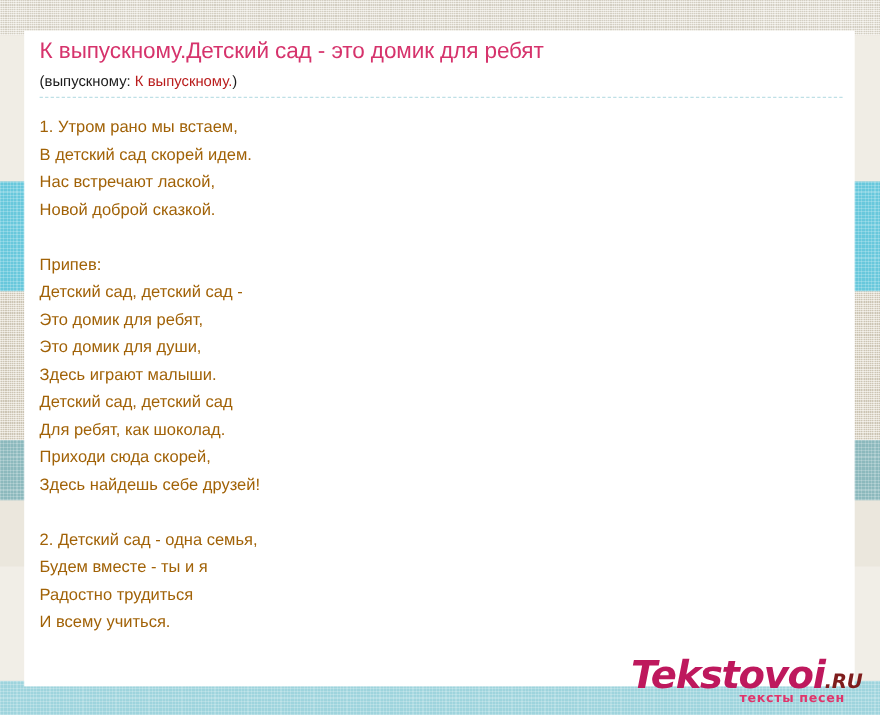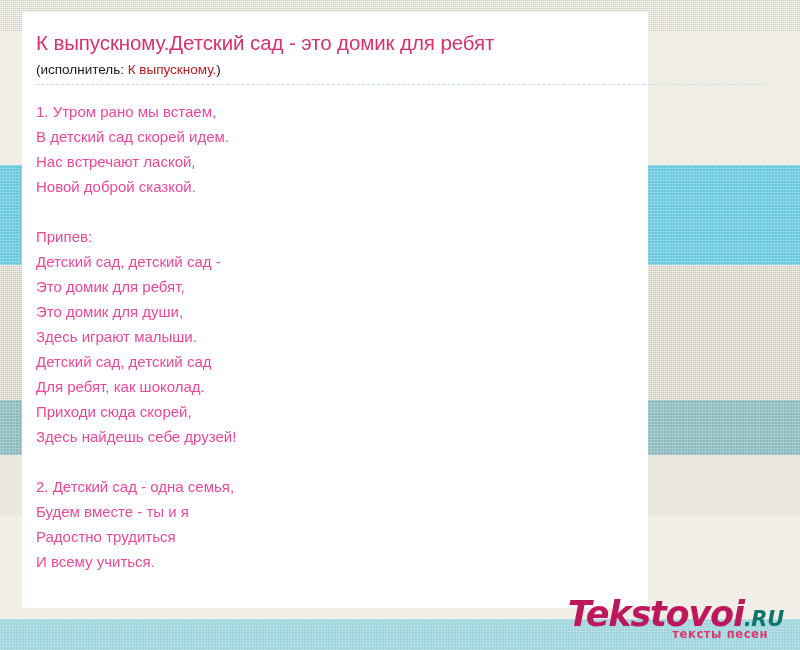--- a/index.html
+++ b/index.html
@@ -43,26 +43,26 @@
     inset: 0;
     background-image:
       repeating-linear-gradient(0deg, rgba(255,255,255,.22) 0 1px, rgba(255,255,255,0) 1px 3px),
       repeating-linear-gradient(90deg, rgba(255,255,255,.18) 0 1px, rgba(255,255,255,0) 1px 3px);
   }
 
   
   #card {
     position: absolute;
     left: 22px;
-    top: 12px;
-    width: 626px;
+    top: 28px;
+    width: 755px;
     height: 596px;
     background: #ffffff;
     z-index: 2;
-    padding: 18px 0 0 14px;
+    padding: 6px 0 0 14px;
   }
 
   #song-title {
     font-size: 20.5px;
     font-weight: normal;
     color: #d6336c;
     letter-spacing: -0.1px;
     line-height: 26px;
     white-space: nowrap;
   }
@@ -83,21 +83,21 @@
     margin-top: 6px;
     width: 730px;
     height: 0;
     border-top: 1px dashed #bfe0e6;
   }
 
   #lyrics {
     margin-top: 14px;
     font-size: 15px;
     line-height: 25px;
-    color: #ec4899;
+    color: #a16207;
     white-space: pre-wrap;
   }
 
   
   #logo {
     position: absolute;
     right: 16px;
     bottom: 10px;
     text-align: right;
     line-height: 1;
@@ -107,24 +107,24 @@
     font-family: "DejaVu Sans", sans-serif;
     font-size: 35px;
     font-weight: bold;
     font-style: italic;
     color: #be185d;
     letter-spacing: -1.2px;
     display: inline-block;
   }
   #logo-tld {
     font-family: "DejaVu Sans", sans-serif;
-    font-size: 21px;
+    font-size: 18px;
     font-weight: bold;
     font-style: italic;
-    color: #0f766e;
+    color: #7f1d1d;
     letter-spacing: -0.3px;
     display: inline-block;
     vertical-align: baseline;
     margin-top: 24px;
   }
   #logo-sub {
     margin-top: -3px;
     font-family: "DejaVu Sans", sans-serif;
     font-size: 11.5px;
     font-weight: bold;
@@ -145,21 +145,21 @@
     <div class="stripe dots" style="top: 400px; height: 55px; background: rgb(140, 185, 189);"></div>
     <div class="stripe" style="top: 455px; height: 60px; background: rgb(235, 231, 221);"></div>
     <div class="stripe" style="top: 515px; height: 104px; background: rgb(241, 238, 231);"></div>
     <div class="stripe dots" style="top: 619px; height: 31px; background: rgb(158, 212, 221);"></div>
   </div>
 
 <div id="card">
 
   <h1 id="song-title">К выпускному.Детский сад - это домик для ребят</h1>
 
-  <div id="artist-line"><span>(исполнитель: </span><a href="#" id="artist-link">К выпускному.</a><span>)</span></div>
+  <div id="artist-line"><span>(выпускному: </span><a href="#" id="artist-link">К выпускному.</a><span>)</span></div>
 
   <div id="divider"></div>
 
   <div id="lyrics">1. Утром рано мы встаем,
 В детский сад скорей идем.
 Нас встречают лаской,
 Новой доброй сказкой.
 
 Припев:
 Детский сад, детский сад -

